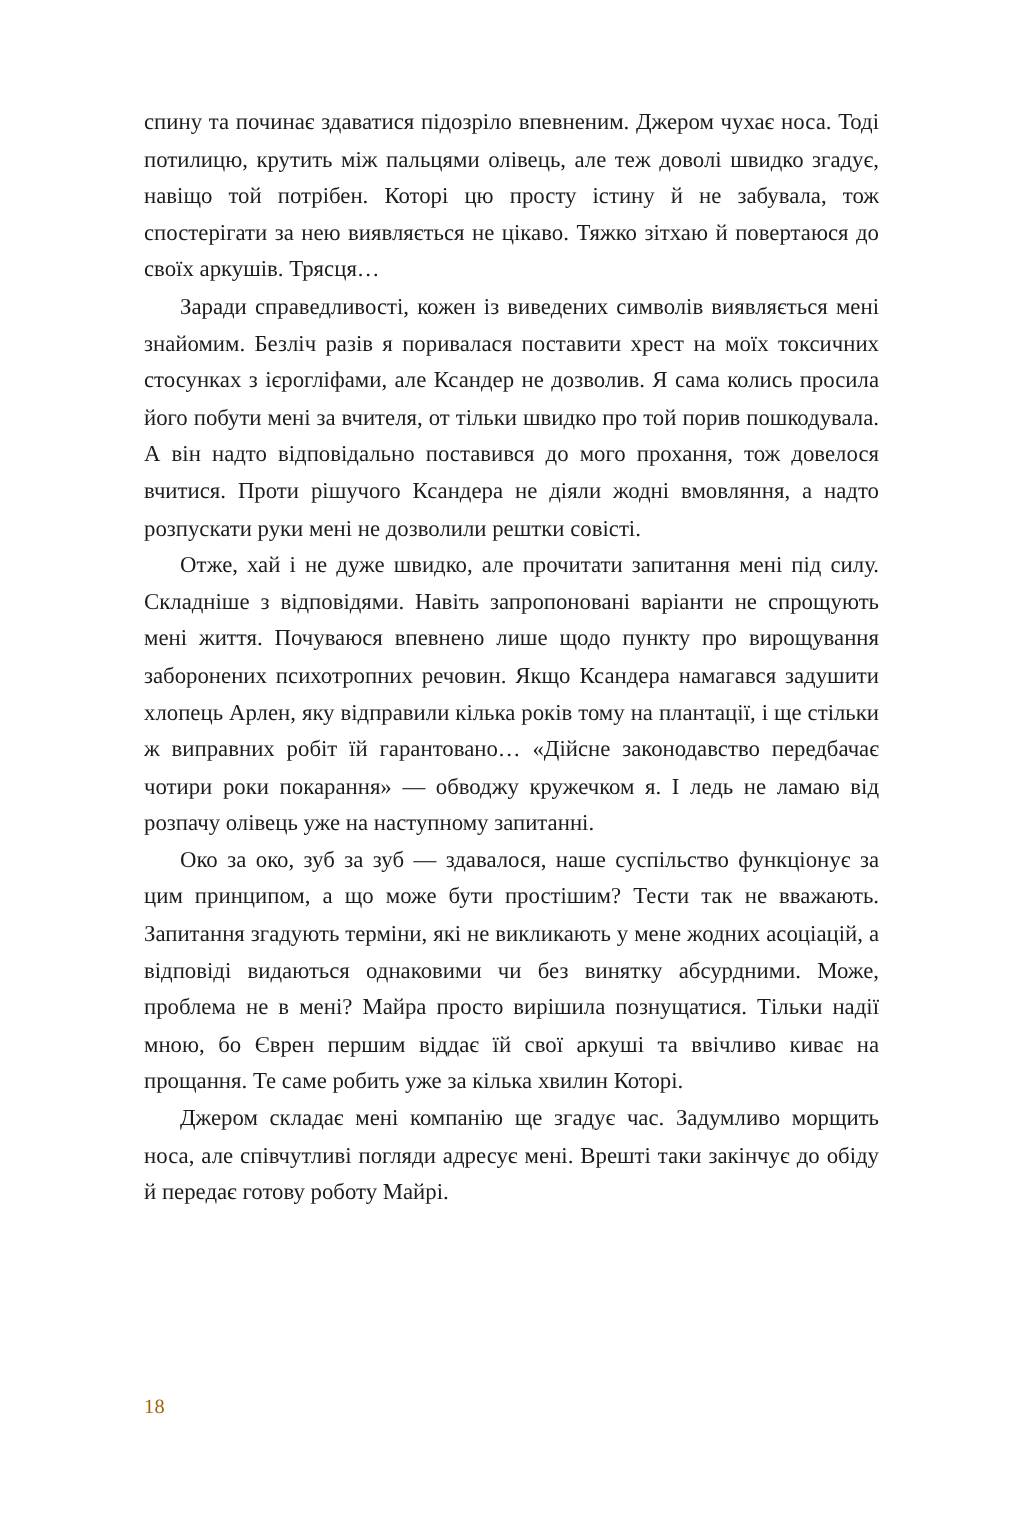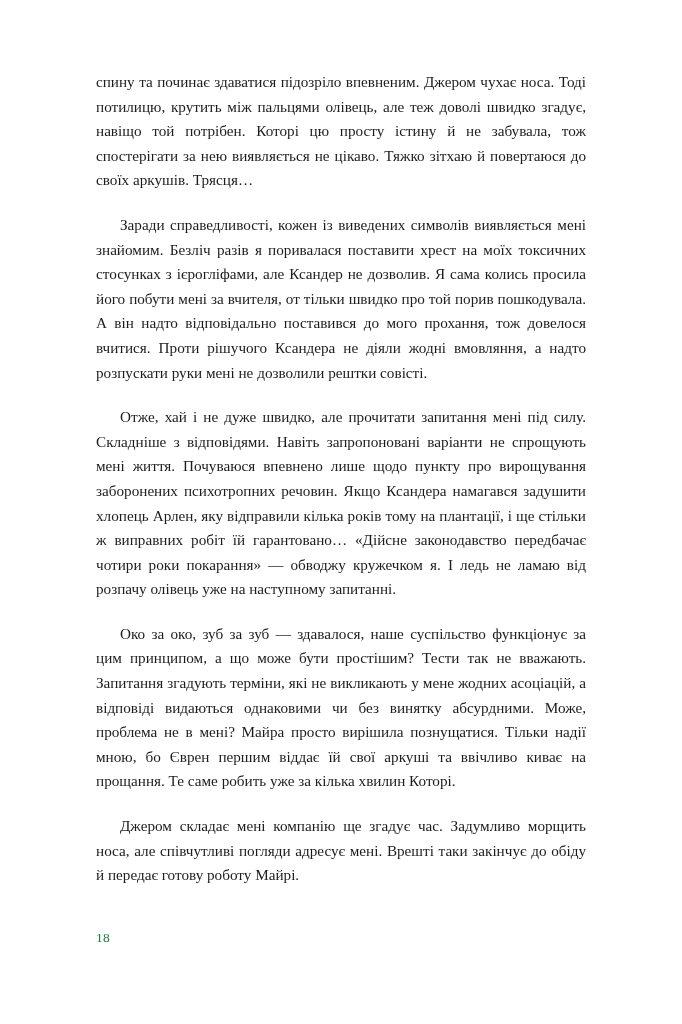--- a/index.html
+++ b/index.html
@@ -31,29 +31,28 @@
     text-justify: inter-word;
     color: #1c1c1c;
     hyphens: manual;
   }
   .body-text p {
     margin: 0;
     text-indent: 0;
   }
   .body-text p.indent {
     text-indent: 24px;
-    margin-top: 20px;
   }
   .page-number {
     position: absolute;
     left: 96px;
     top: 930px;
     font-family: "Liberation Serif", serif;
     font-size: 13.5px;
-    color: #15803d;
+    color: #a16207;
     letter-spacing: 0.2px;
   }
 </style>
 </head>
 <body>
 
 <div class="page">
   <div class="body-text">
     <p>спину та починає здаватися підозріло впевненим. Джером чухає носа. Тоді потилицю, крутить між пальцями олівець, але теж доволі швидко згадує, навіщо той потрібен. Которі цю просту істину й не забувала, тож спостерігати за нею виявляється не цікаво. Тяжко зітхаю й повертаюся до своїх аркушів. Трясця…</p>
     <p class="indent">Заради справедливості, кожен із виведених символів виявляється мені знайомим. Безліч разів я поривалася поставити хрест на моїх токсичних стосунках з ієрогліфами, але Ксандер не дозволив. Я сама колись просила його побути мені за вчителя, от тільки швидко про той порив пошкодувала. А він надто відповідально поставився до мого прохання, тож довелося вчитися. Проти рішучого Ксандера не діяли жодні вмовляння, а надто розпускати руки мені не дозволили рештки совісті.</p>

